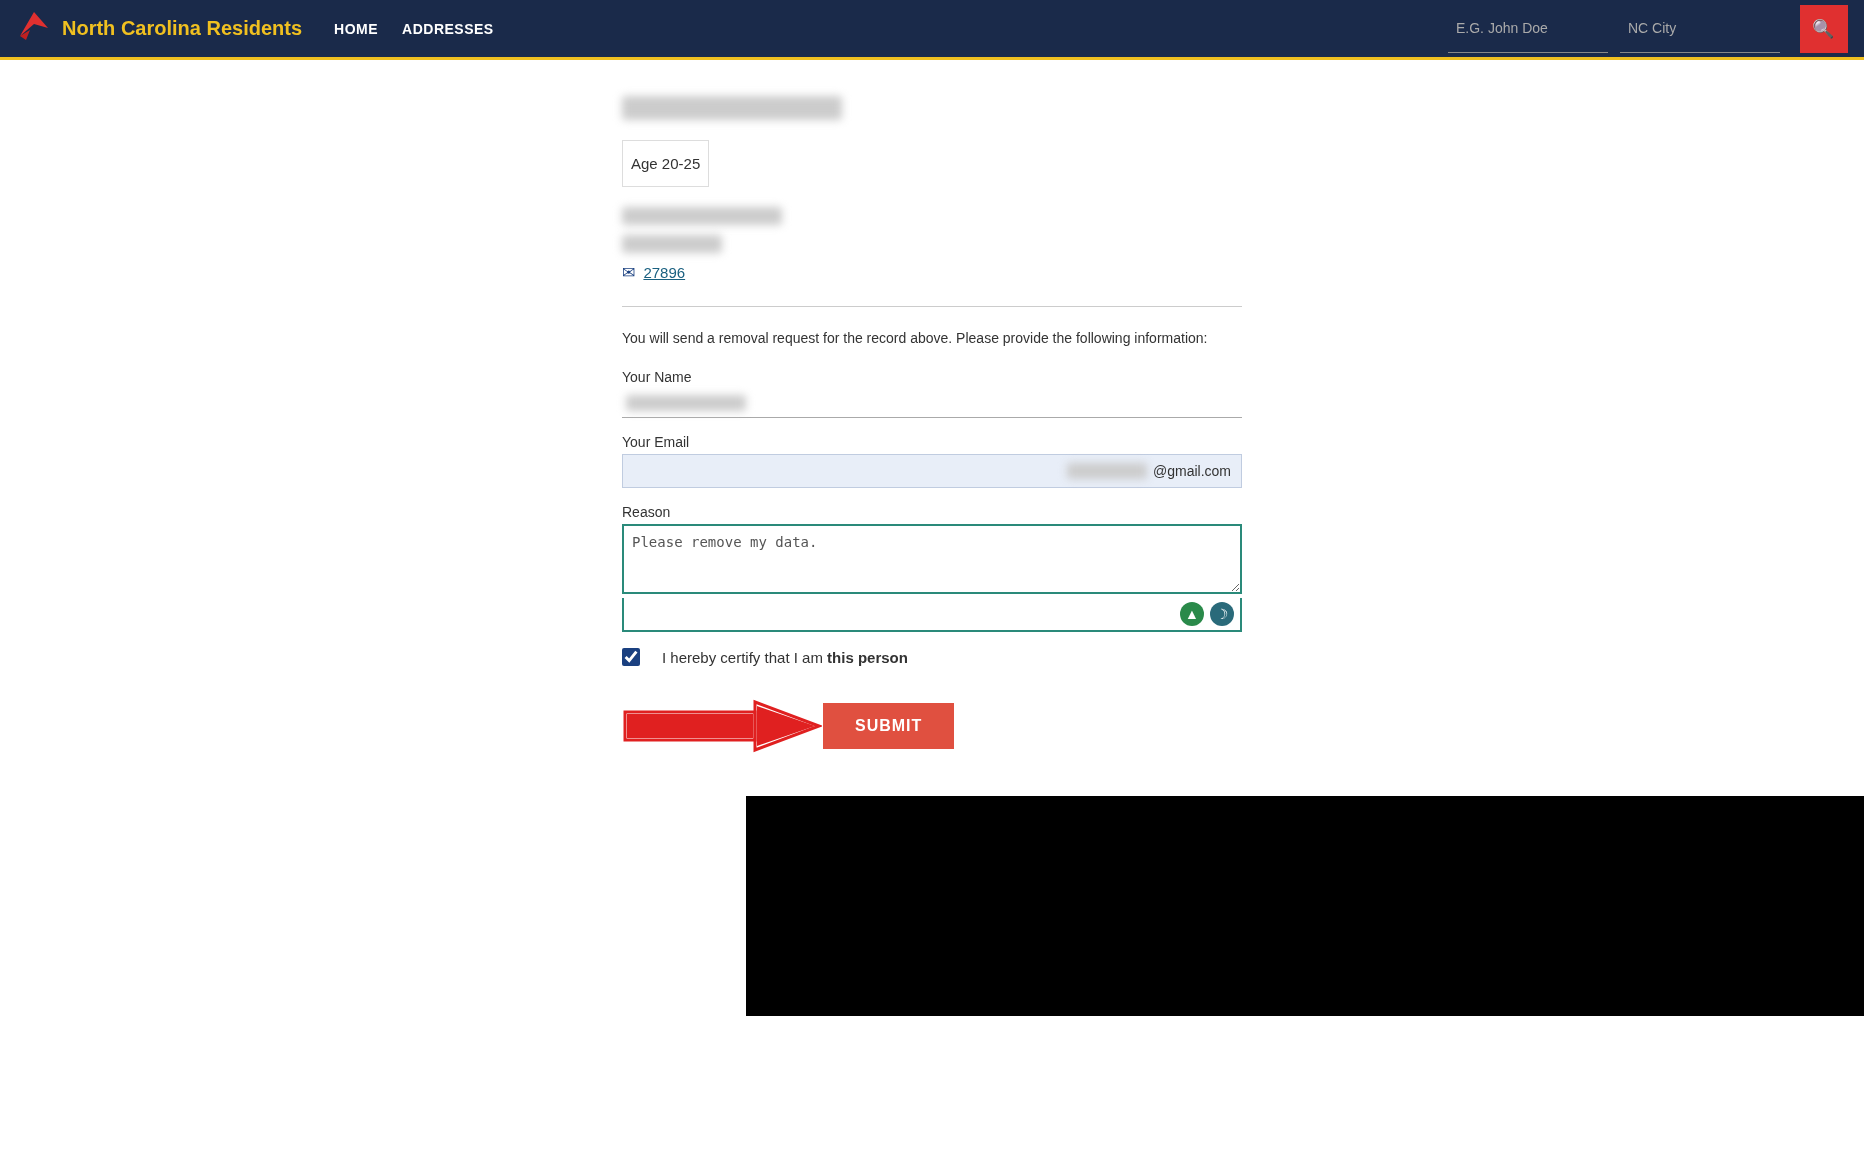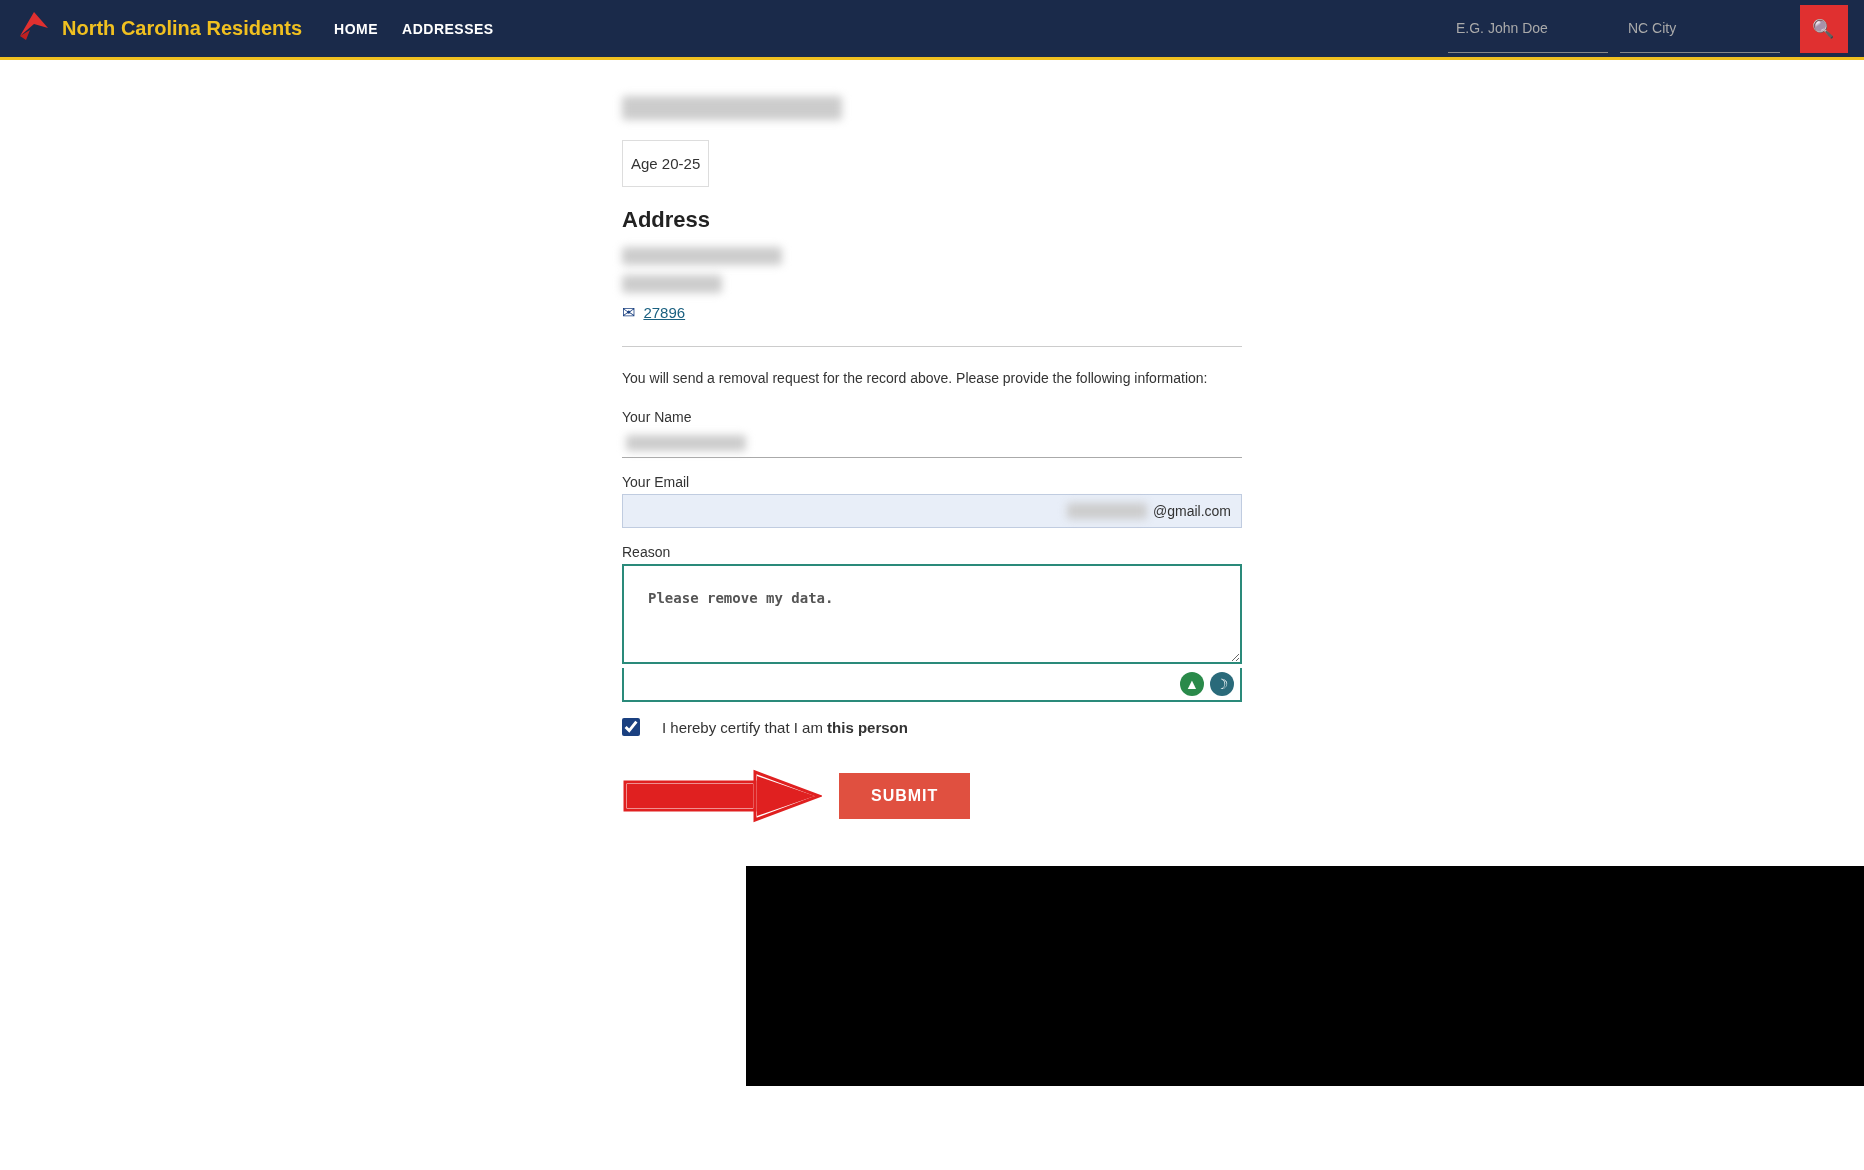--- a/index.html
+++ b/index.html
@@ -196,28 +196,27 @@
       filter: blur(4px);
       width: 80px;
       height: 16px;
       vertical-align: middle;
     }
 
     .reason-textarea {
       width: 100%;
       border: 2px solid #2a8a7a;
       font-size: 14px;
-      padding: 24px;
+      padding: 8px;
       outline: none;
       resize: vertical;
       min-height: 70px;
       background: #fff;
       color: #555;
       margin-bottom: 0;
-      font-weight: bold;
     }
 
     .textarea-controls {
       display: flex;
       justify-content: flex-end;
       gap: 6px;
       margin-bottom: 16px;
       border: 2px solid #2a8a7a;
       border-top: none;
       padding: 4px 6px;
@@ -251,21 +250,21 @@
     }
     .certify-label {
       font-size: 15px;
       color: #333;
     }
 
     
     .submit-row {
       display: flex;
       align-items: center;
-      gap: 17px;
+      gap: 1px;
       margin-bottom: 40px;
     }
     .submit-btn {
       background: #e05040;
       color: #fff;
       border: none;
       padding: 14px 32px;
       font-size: 16px;
       font-weight: bold;
       letter-spacing: 1px;
@@ -304,21 +303,20 @@
 
   
   <div style="margin-top:16px; margin-bottom:8px;">
     <span class="blurred-name"></span>
   </div>
 
   
   <div class="age-text">Age 20-25</div>
 
   
-  <h2 class="section-title">Address</h2>
 
   <div class="address-line">
     <span class="blurred-addr"></span>
   </div>
   <div class="address-line">
     <span class="blurred-addr-short"></span>
   </div>
 
   <div class="zip-line">
     <span class="mail-icon">✉</span>

